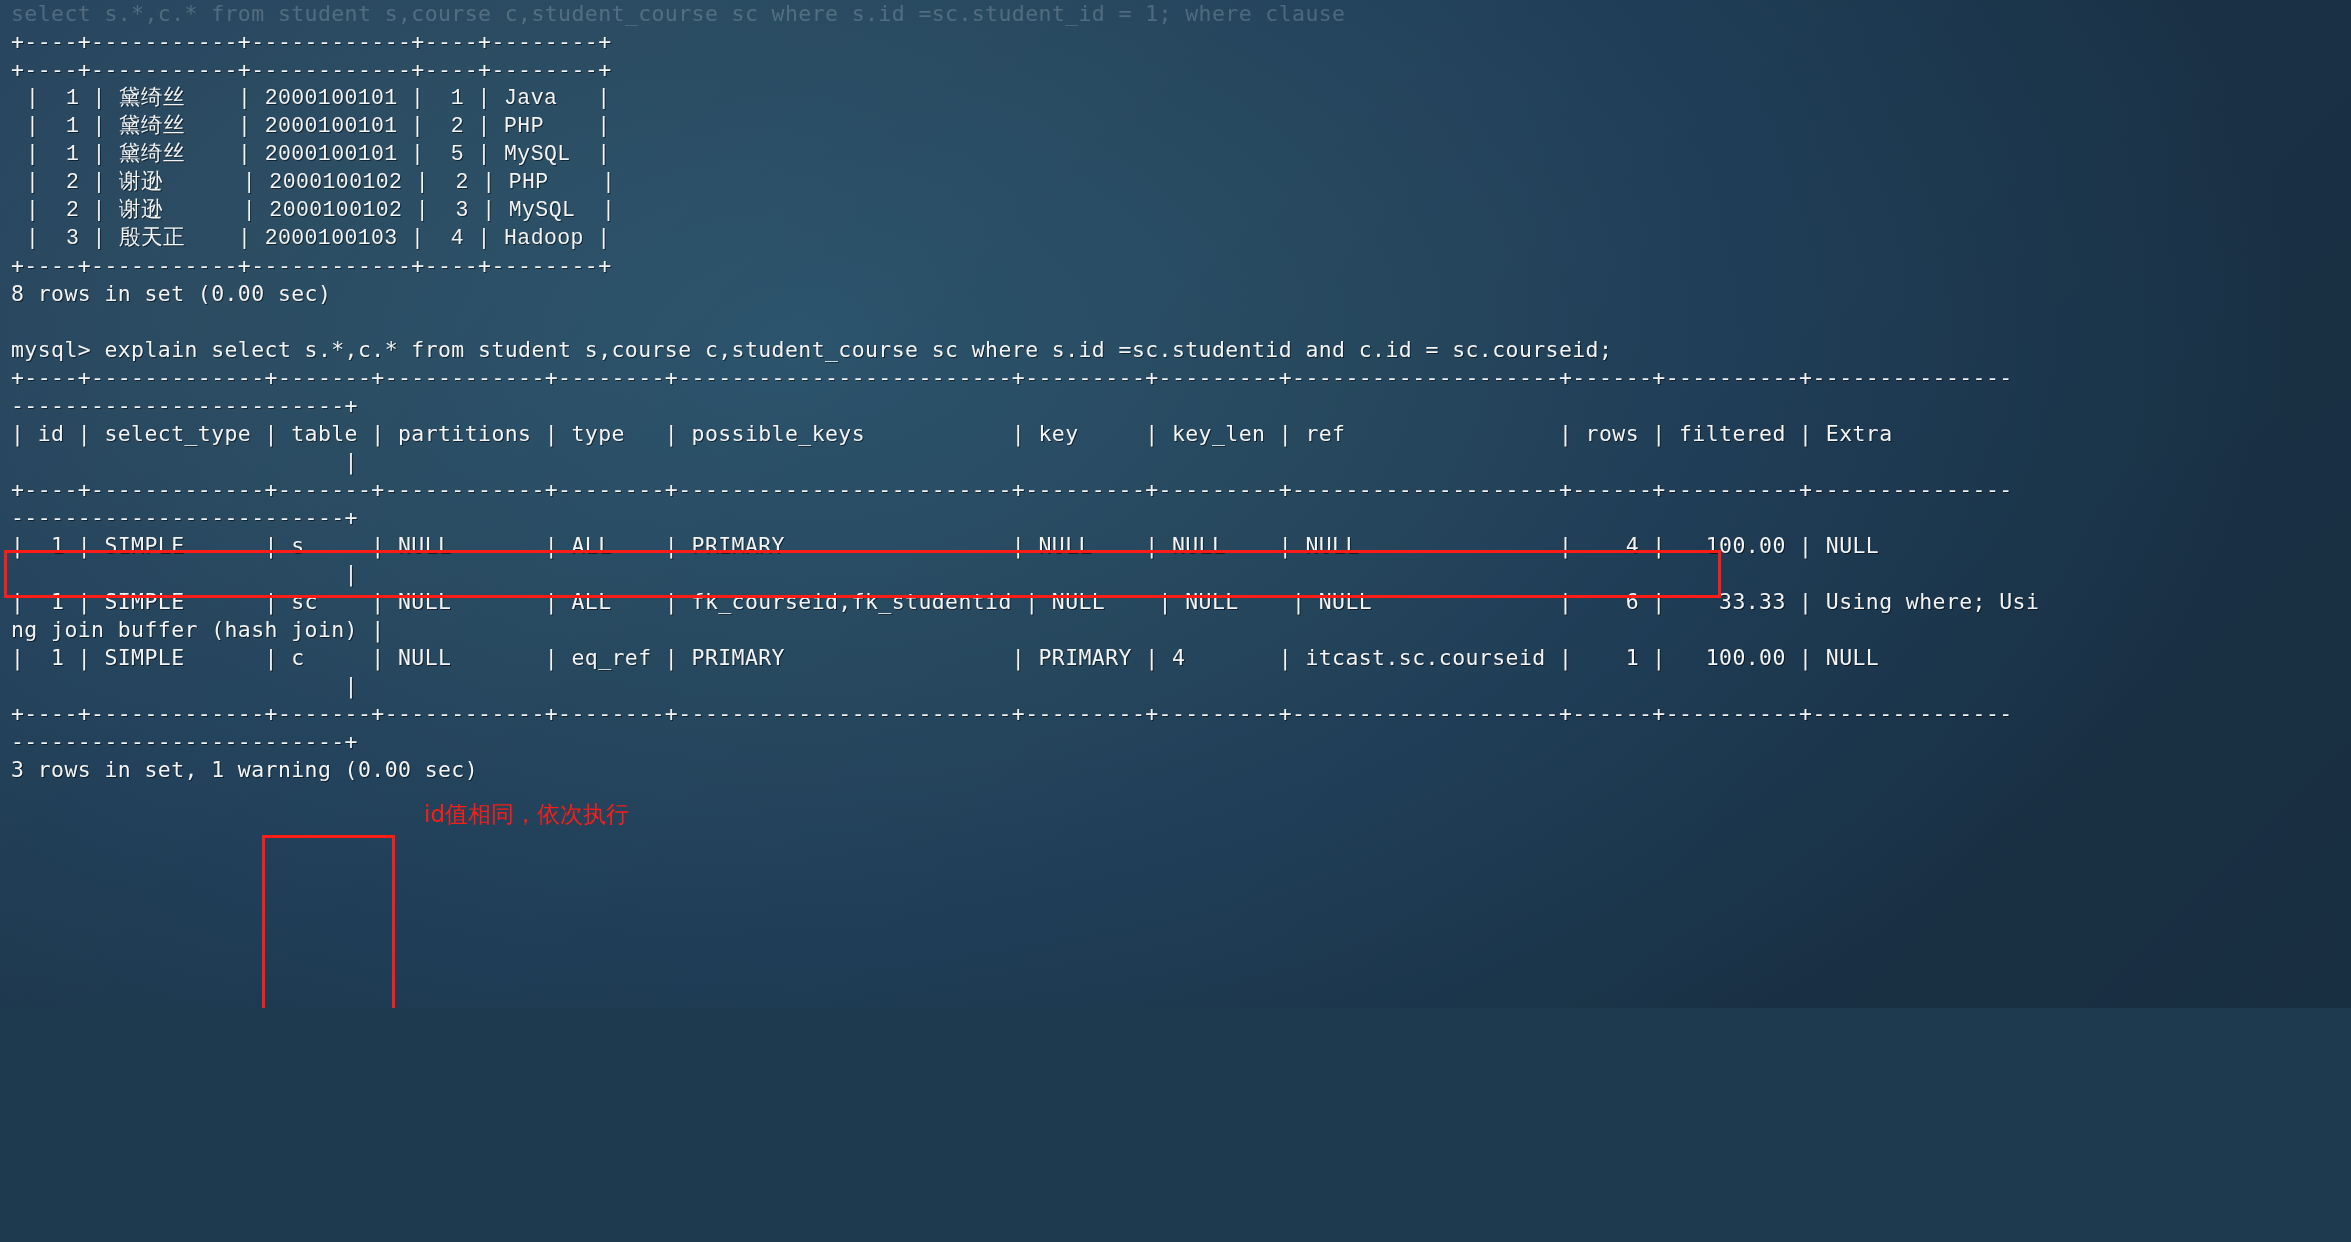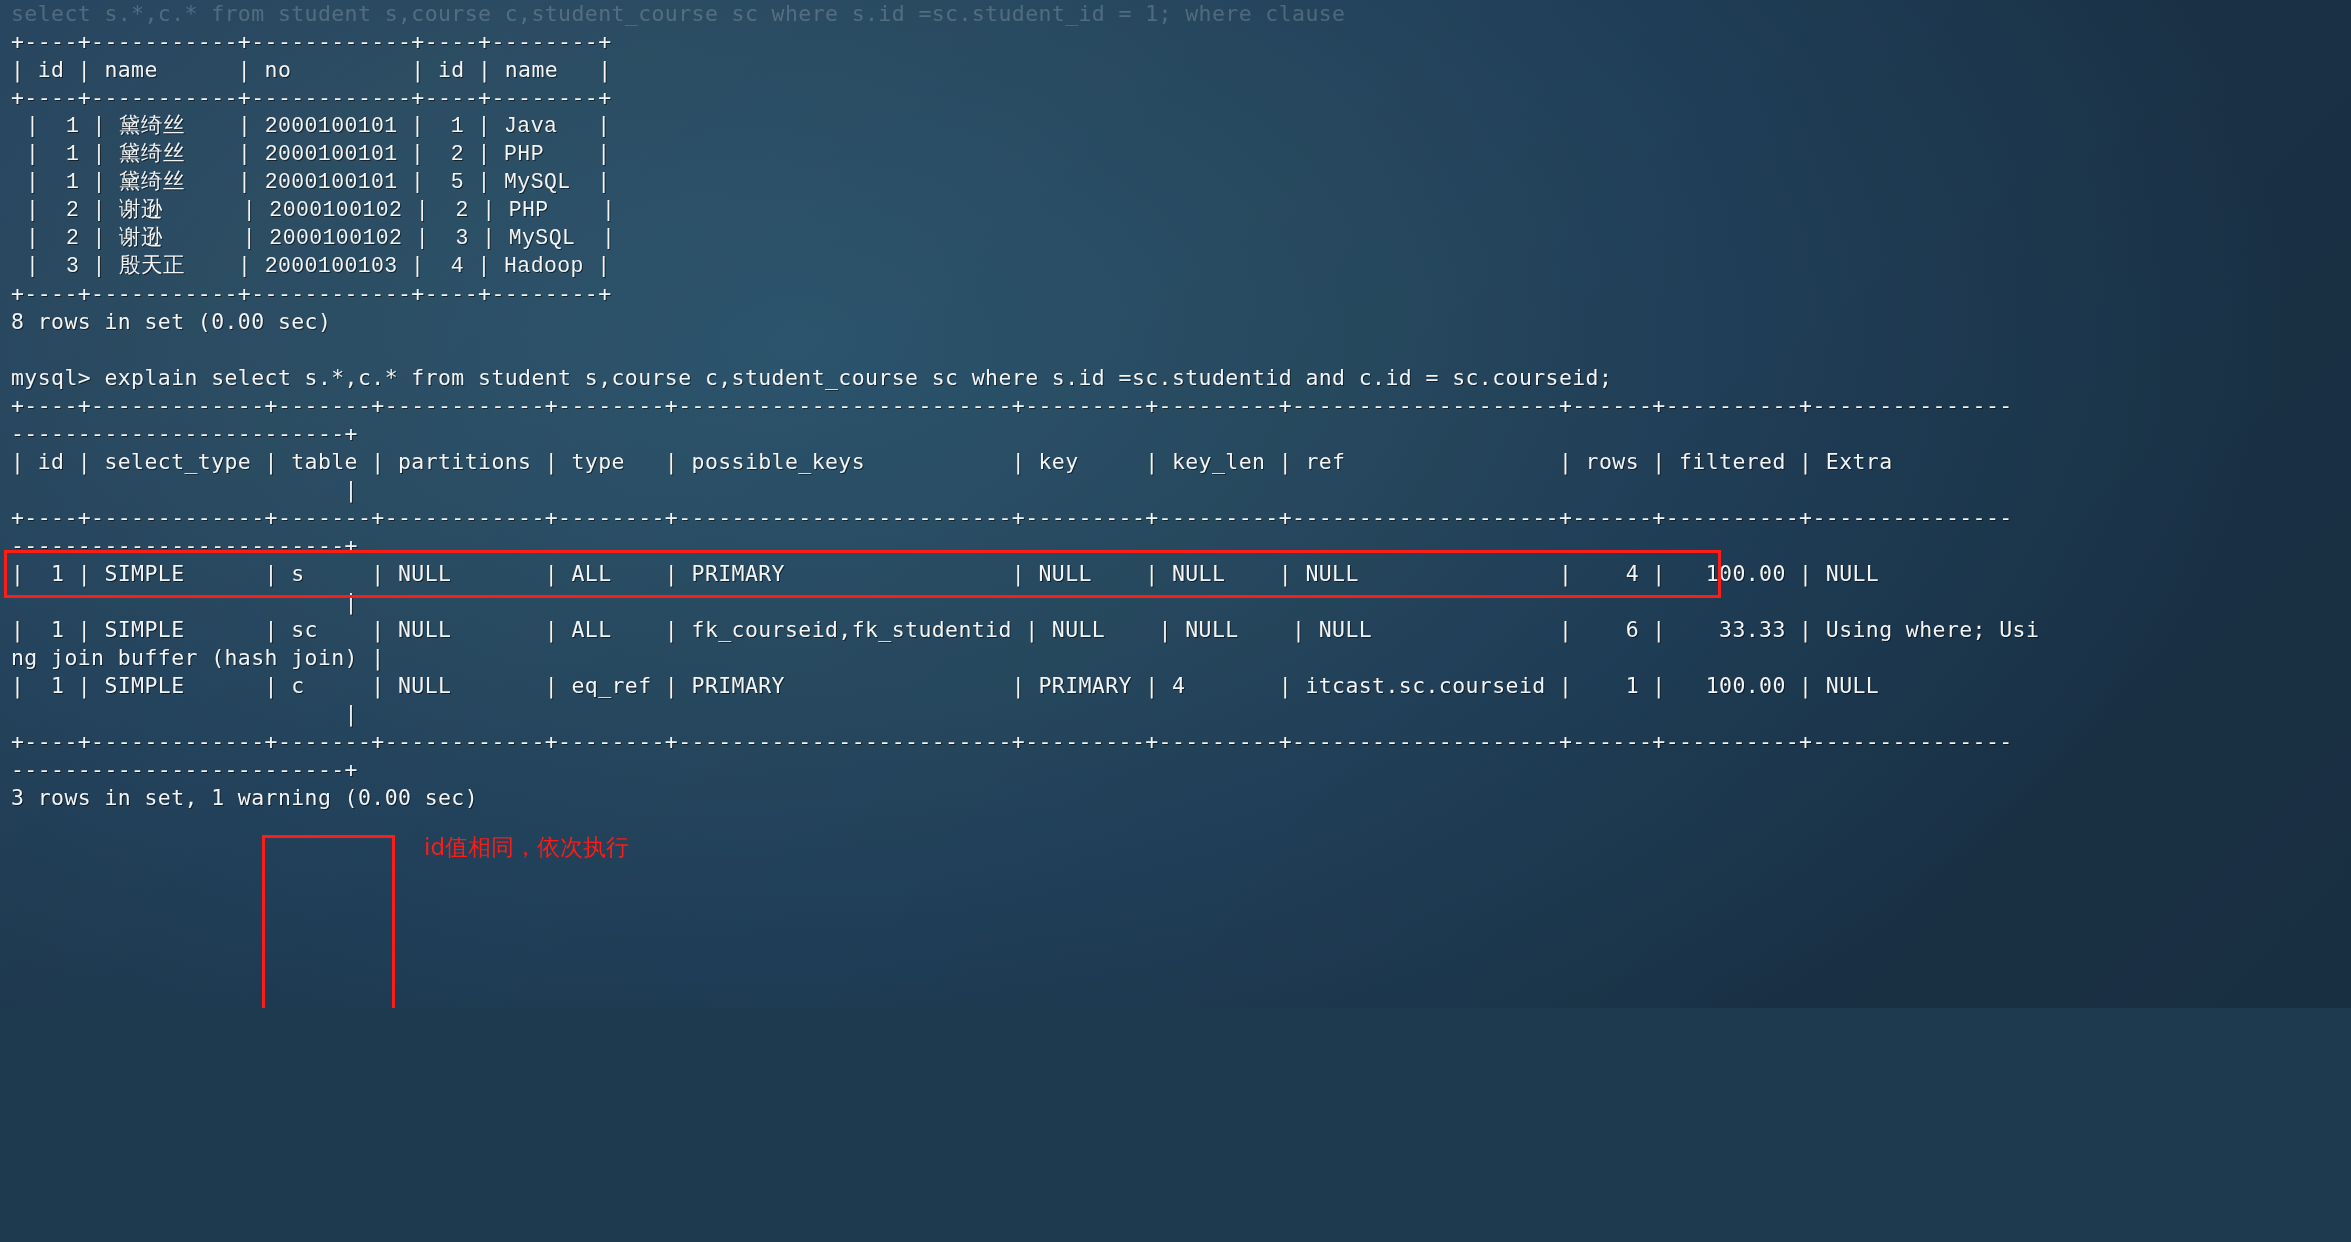--- a/index.html
+++ b/index.html
@@ -80,32 +80,30 @@
   #note-id-same {
     position: absolute;
     left: 424px;
     top: 800px;
     z-index: 4;
     color: #fb1d16;
     font-size: 23px;
     line-height: 28px;
     white-space: pre;
     font-family: "DejaVu Sans", "Liberation Sans", sans-serif;
-    margin-top: 33px;
   }
 </style>
 </head>
 <body>
 
 <div id="terminal">
 
   <div id="lines">
       <div class="ln faint">select s.*,c.* from student s,course c,student_course sc where s.id =sc.student_id = 1; where clause</div>
       <div class="ln">+----+-----------+------------+----+--------+</div>
-      <div class="ln">| id | name      | no         | id | name   |</div>
       <div class="ln">+----+-----------+------------+----+--------+</div>
       <div class="ln cjk">|  1 | 黛绮丝    | 2000100101 |  1 | Java   |</div>
       <div class="ln cjk">|  1 | 黛绮丝    | 2000100101 |  2 | PHP    |</div>
       <div class="ln cjk">|  1 | 黛绮丝    | 2000100101 |  5 | MySQL  |</div>
       <div class="ln cjk">|  2 | 谢逊      | 2000100102 |  2 | PHP    |</div>
       <div class="ln cjk">|  2 | 谢逊      | 2000100102 |  3 | MySQL  |</div>
       <div class="ln cjk">|  3 | 殷天正    | 2000100103 |  4 | Hadoop |</div>
       <div class="ln">+----+-----------+------------+----+--------+</div>
       <div class="ln">8 rows in set (0.00 sec)</div>
       <div class="ln"></div>

